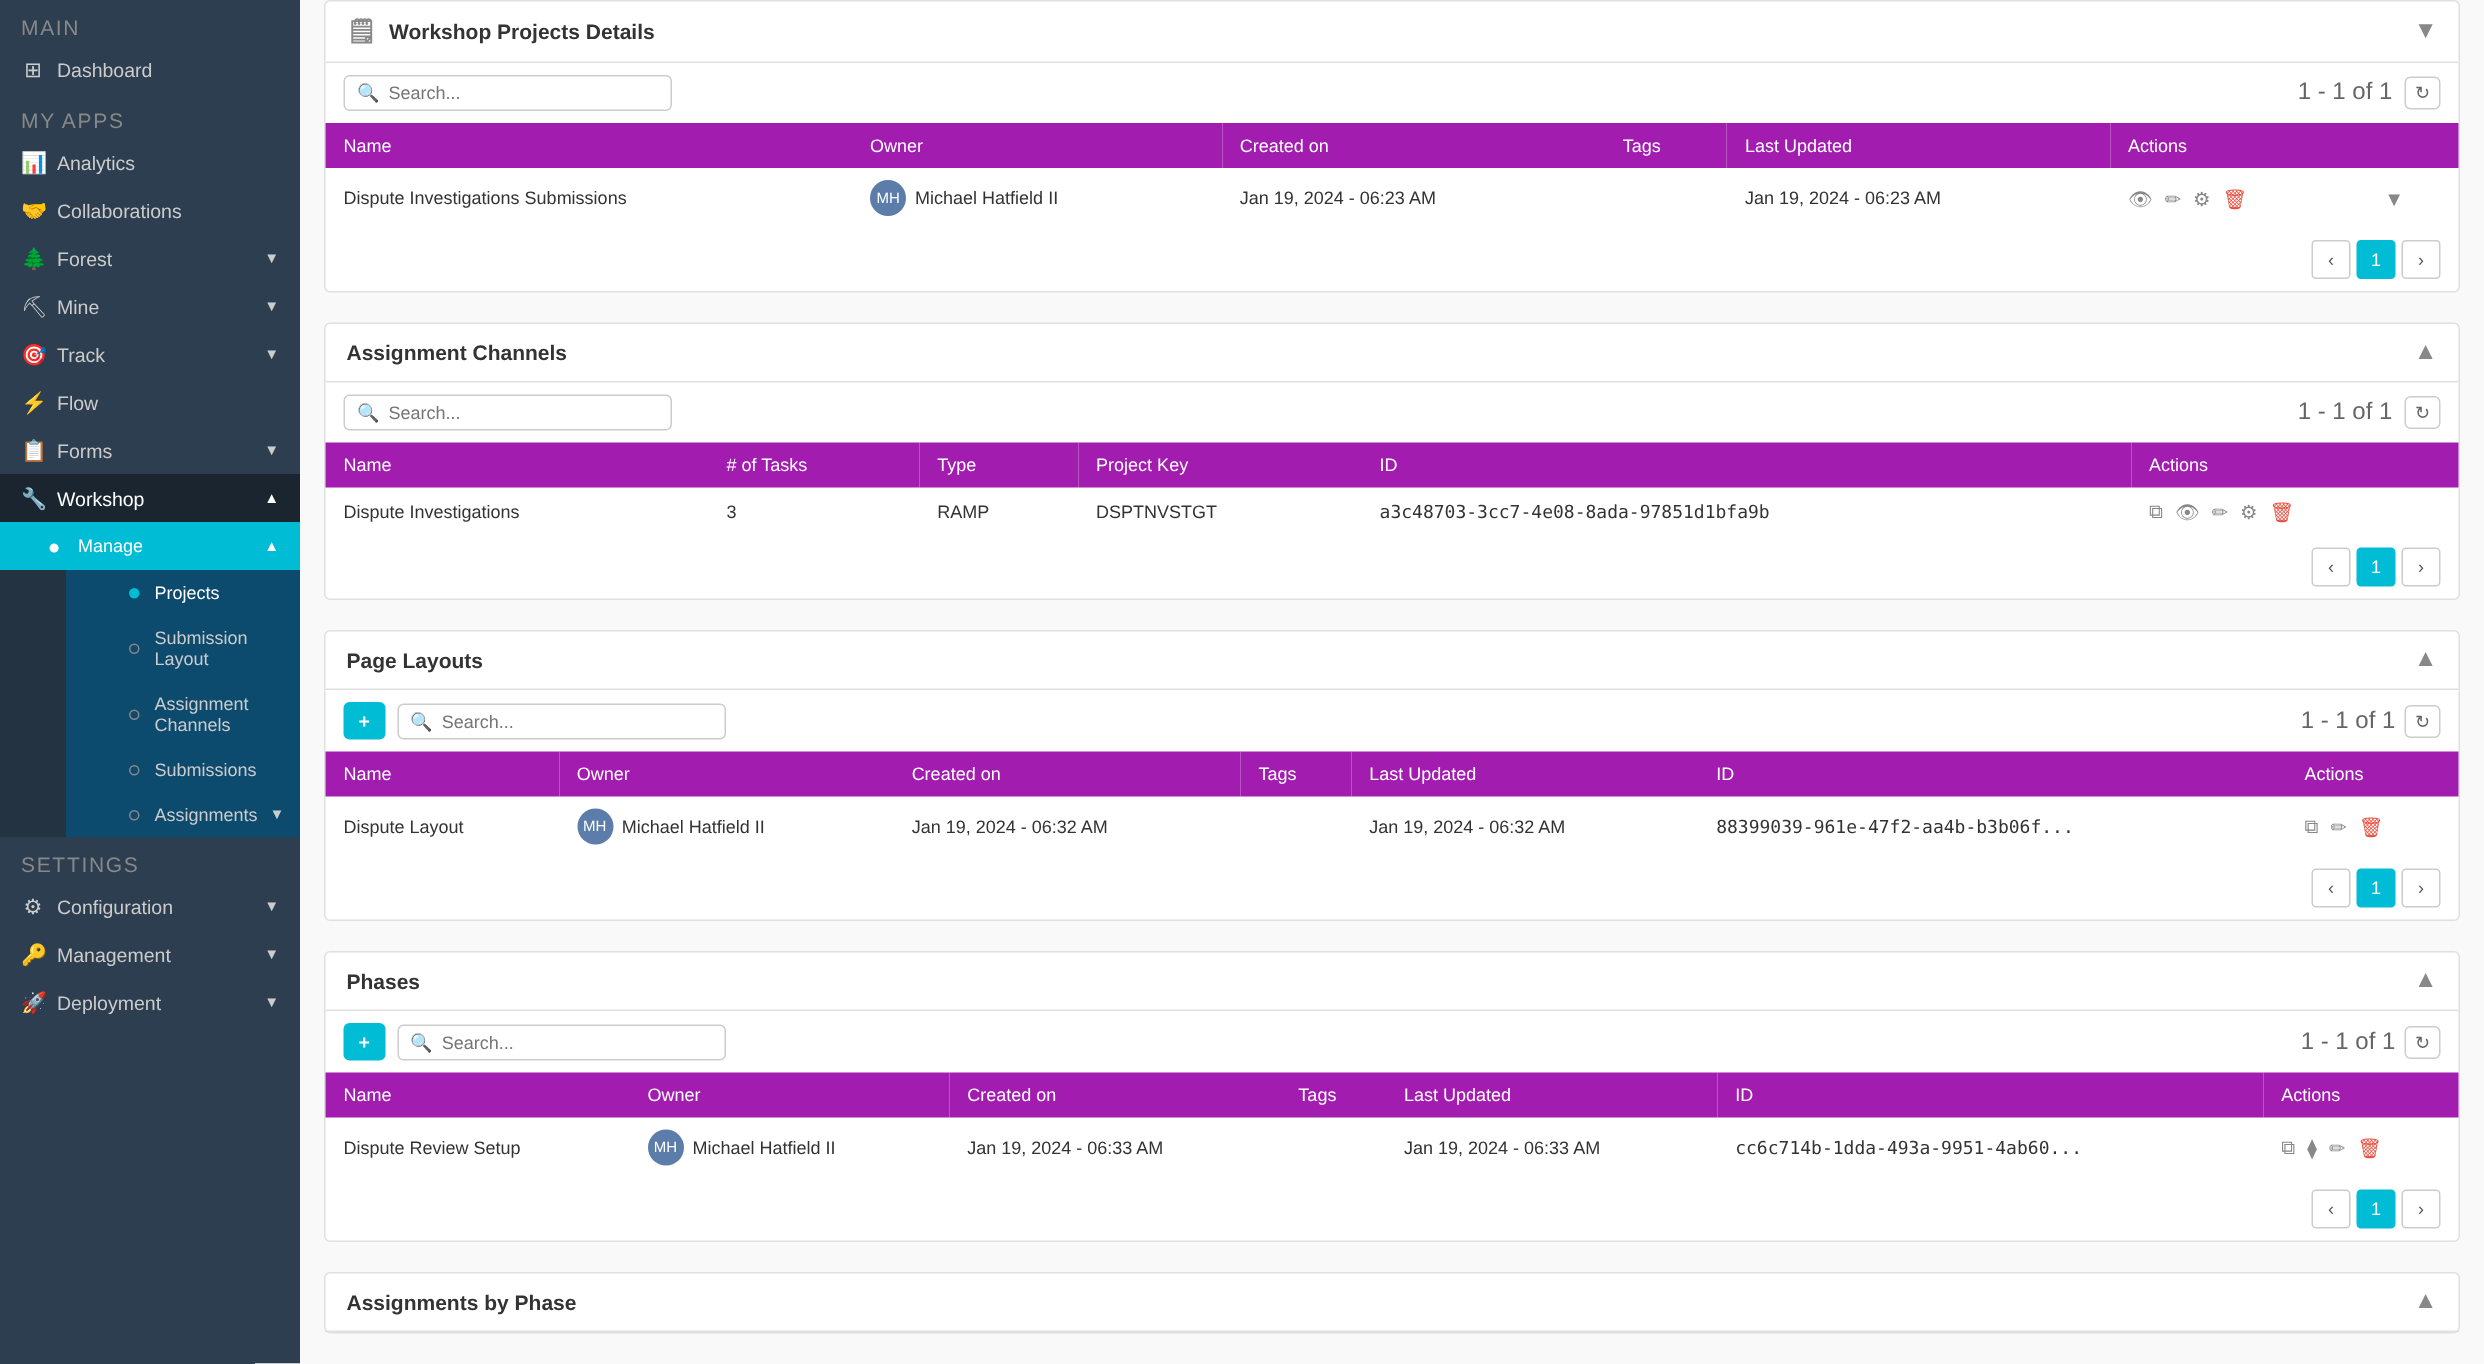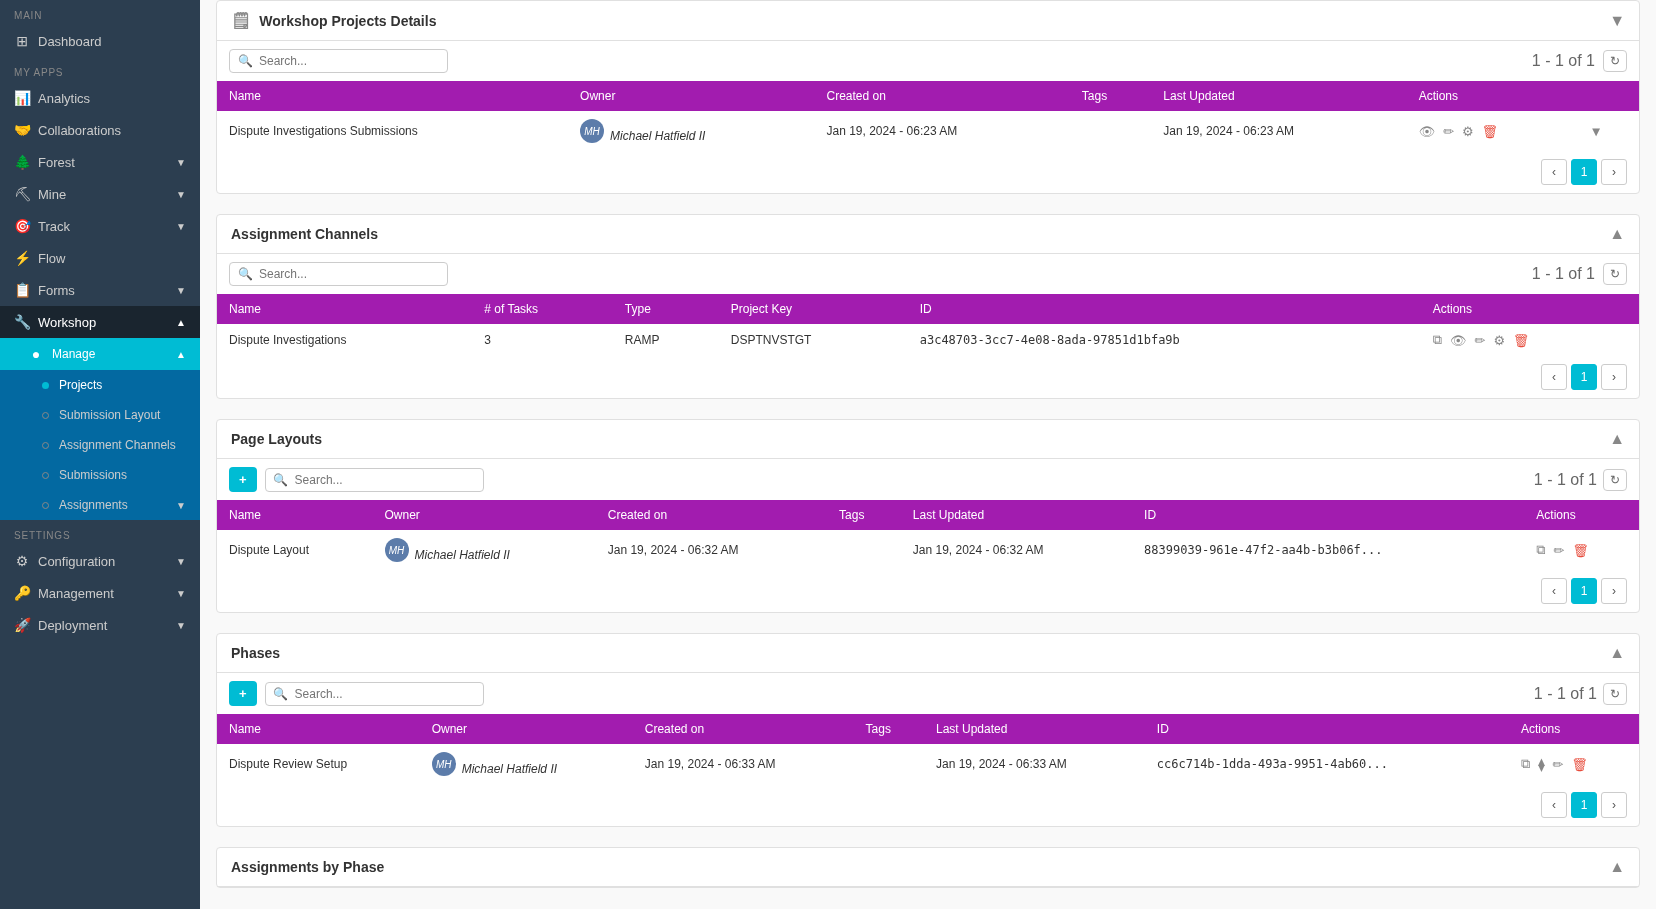--- a/index.html
+++ b/index.html
@@ -1,28 +1,28 @@
 <!DOCTYPE html>
 <html><head>
   <meta charset="utf-8">
   <style>
     * { box-sizing: border-box; margin: 0; padding: 0; }
     body { font-family: -apple-system, BlinkMacSystemFont, 'Segoe UI', sans-serif; font-size: 13px; background: #f5f5f5; display: flex; height: 100vh; overflow: hidden; }
 
     
     .sidebar { width: 200px; min-width: 200px; background: #2c3e50; color: #ccc; display: flex; flex-direction: column; overflow-y: auto; }
-    .sidebar-section-label { font-size: 10px; text-transform: uppercase; color: #888; padding: 10px 14px 4px; letter-spacing: 0.08em; }
+    .sidebar-section-label { font-size: 14px; text-transform: uppercase; color: #888; padding: 10px 14px 4px; letter-spacing: 0.08em; }
     .sidebar-item { display: flex; align-items: center; gap: 8px; padding: 8px 14px; cursor: pointer; color: #ccc; font-size: 13px; }
     .sidebar-item.active { background: #00bcd4; color: #fff; }
     .sidebar-item.active-parent { background: #1a252f; color: #fff; }
     .sidebar-item .icon { width: 16px; text-align: center; font-size: 14px; }
     .sidebar-item .chevron { margin-left: auto; font-size: 10px; }
     .sidebar-sub { background: #243342; }
     .sidebar-sub .sidebar-item { padding-left: 28px; font-size: 12px; }
-    .sidebar-sub-sub { background: #0369a1; }
+    .sidebar-sub-sub { background: #0c4a6e; margin-left: 44px; }
     .sidebar-sub-sub .sidebar-item { padding-left: 42px; font-size: 12px; }
     .sidebar-sub-sub .sidebar-item.active-sub { color: #fff; }
     .sidebar-sub-sub .sidebar-item .dot { width: 7px; height: 7px; border-radius: 50%; background: #00bcd4; margin-right: 2px; flex-shrink: 0; }
     .sidebar-sub-sub .sidebar-item .dot-outline { width: 7px; height: 7px; border-radius: 50%; border: 1.5px solid #888; margin-right: 2px; flex-shrink: 0; }
 
     
     .main { flex: 1; overflow-y: auto; background: #f9f9f9; }
     .content-area { padding: 0 16px 40px 16px; }
 
     
@@ -38,21 +38,21 @@
     .search-box input { border: none; outline: none; font-size: 12px; color: #333; width: 180px; }
     .search-icon { color: #999; font-size: 12px; }
     .count-label { font-size: 16px; color: #666; }
     .refresh-btn { background: none; border: 1px solid #ccc; border-radius: 4px; cursor: pointer; padding: 3px 6px; color: #666; font-size: 12px; }
 
     
     .data-table { width: 100%; border-collapse: collapse; }
     .data-table th { background: #a21caf; color: #fff; padding: 8px 12px; text-align: left; font-size: 12px; font-weight: 500; white-space: nowrap; }
     .data-table td { padding: 8px 12px; border-bottom: 1px solid #eee; font-size: 12px; color: #333; vertical-align: middle; }
     .data-table tr:last-child td { border-bottom: none; }
-    .owner-cell { display: flex; align-items: flex-end; gap: 6px; font-style: italic; }
+    .owner-cell { display: flex; align-items: center; gap: 6px; }
     .avatar { width: 24px; height: 24px; border-radius: 50%; background: #ccc; overflow: hidden; display: flex; align-items: center; justify-content: center; font-size: 10px; color: #fff; background: #5c7caa; flex-shrink: 0; }
     .action-icons { display: flex; align-items: center; gap: 8px; }
     .action-icon { cursor: pointer; color: #888; font-size: 13px; }
     .action-icon.delete { color: #e74c3c; }
     .expand-btn { background: none; border: none; cursor: pointer; color: #888; }
 
     
     .pagination { display: flex; align-items: center; justify-content: flex-end; gap: 4px; padding: 8px 12px; }
     .page-btn { width: 26px; height: 26px; border: 1px solid #ccc; border-radius: 3px; background: #fff; cursor: pointer; font-size: 12px; display: flex; align-items: center; justify-content: center; color: #555; }
     .page-btn.active { background: #00bcd4; color: #fff; border-color: #00bcd4; }

